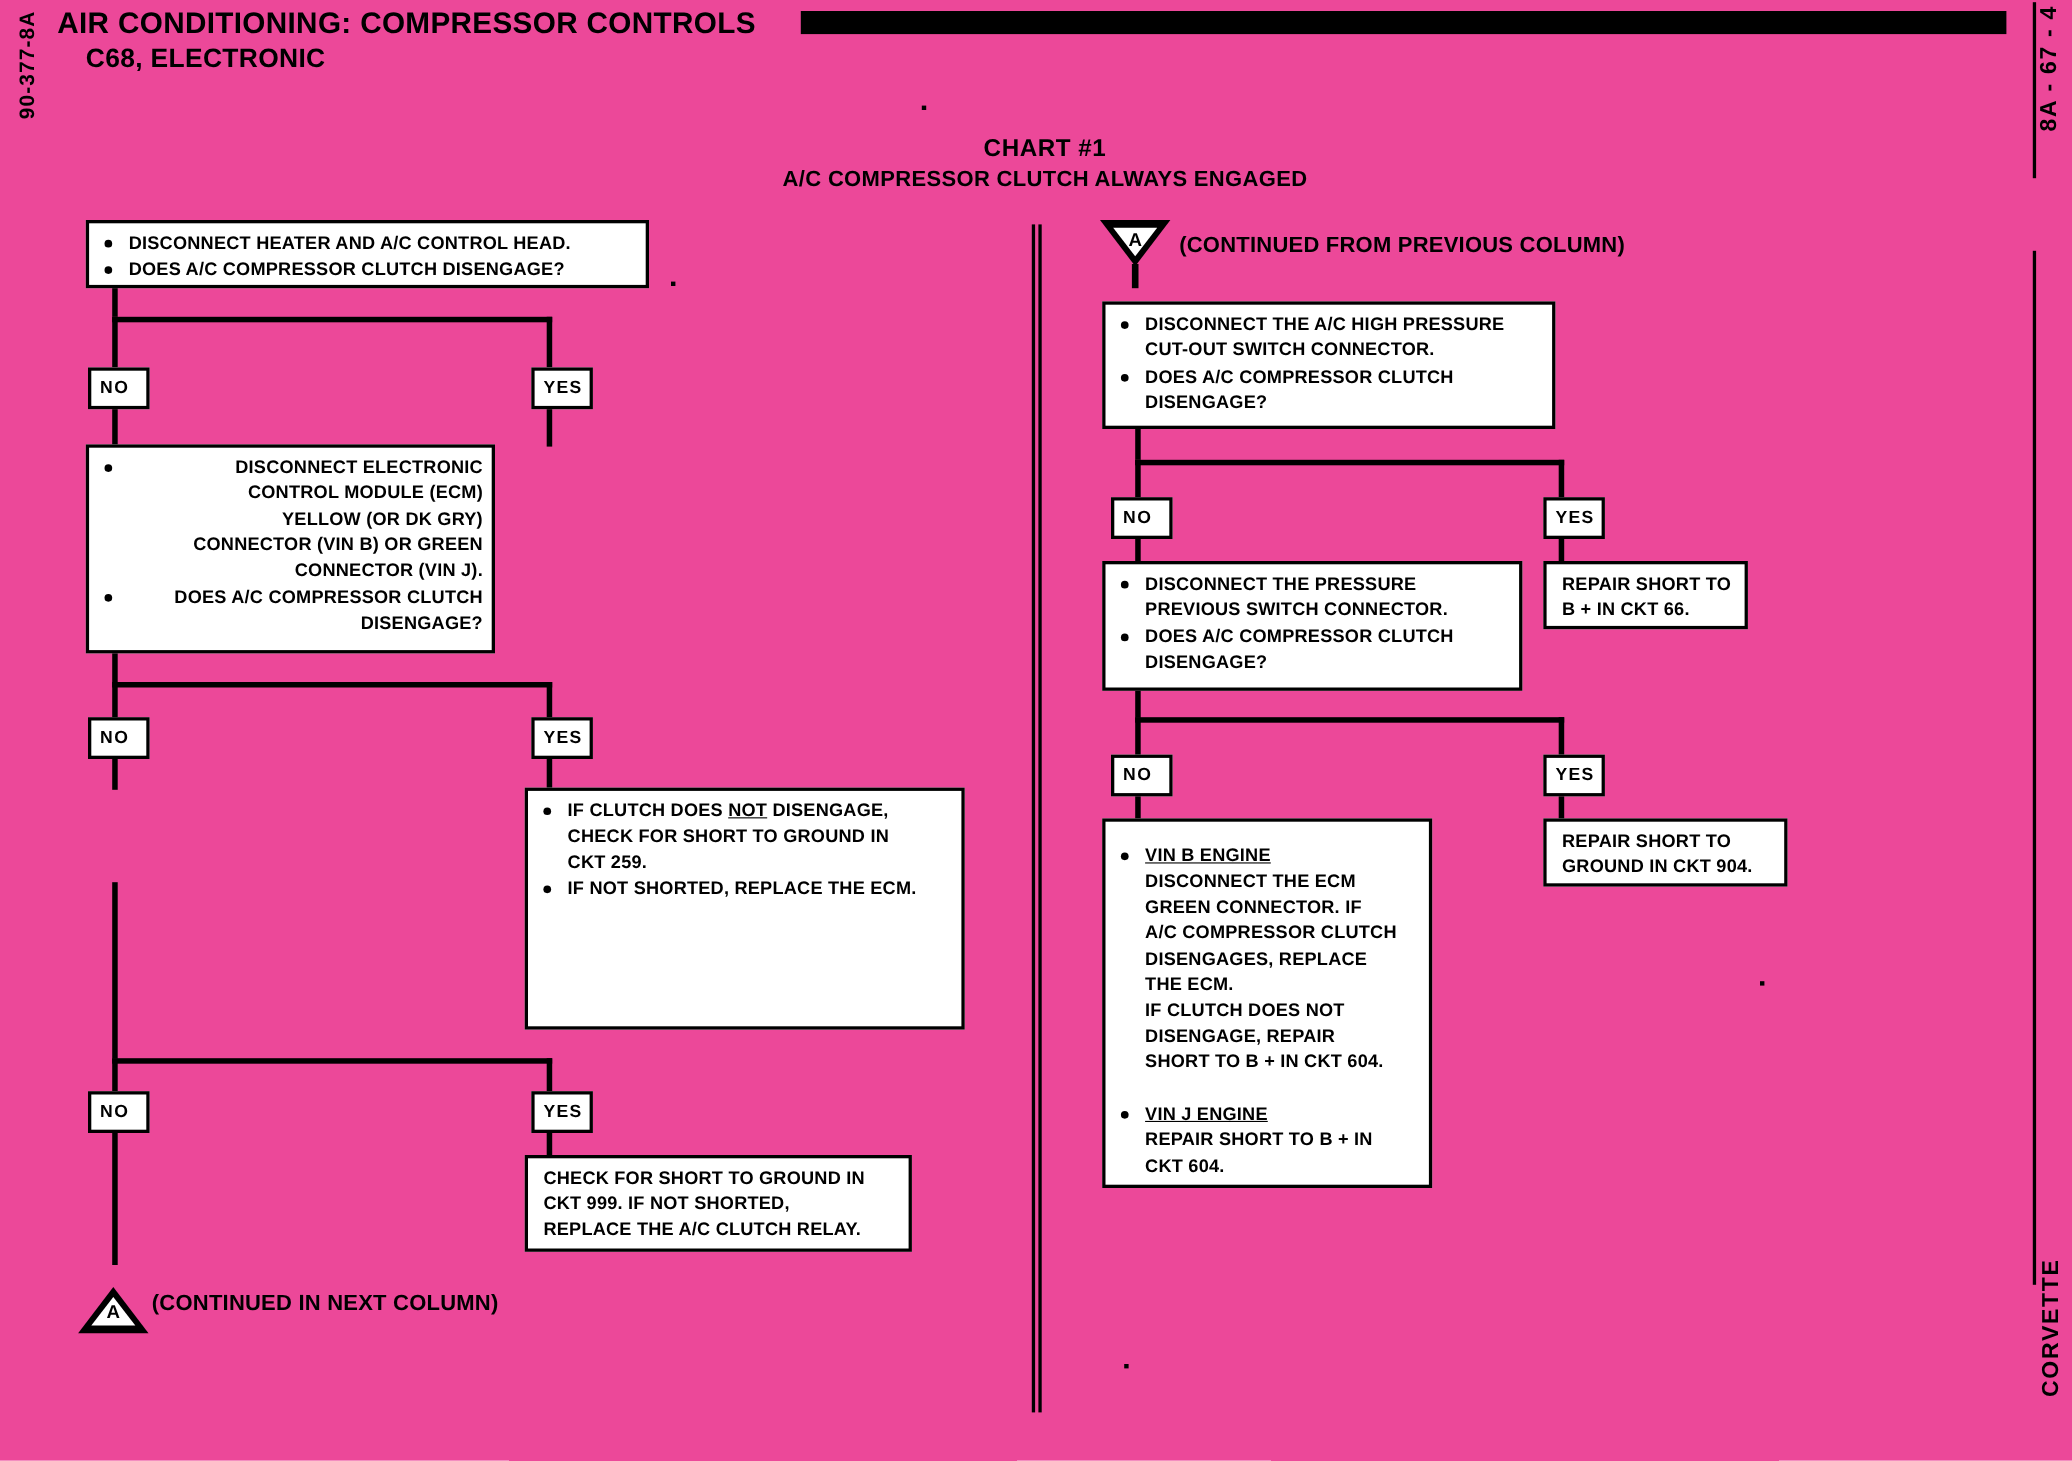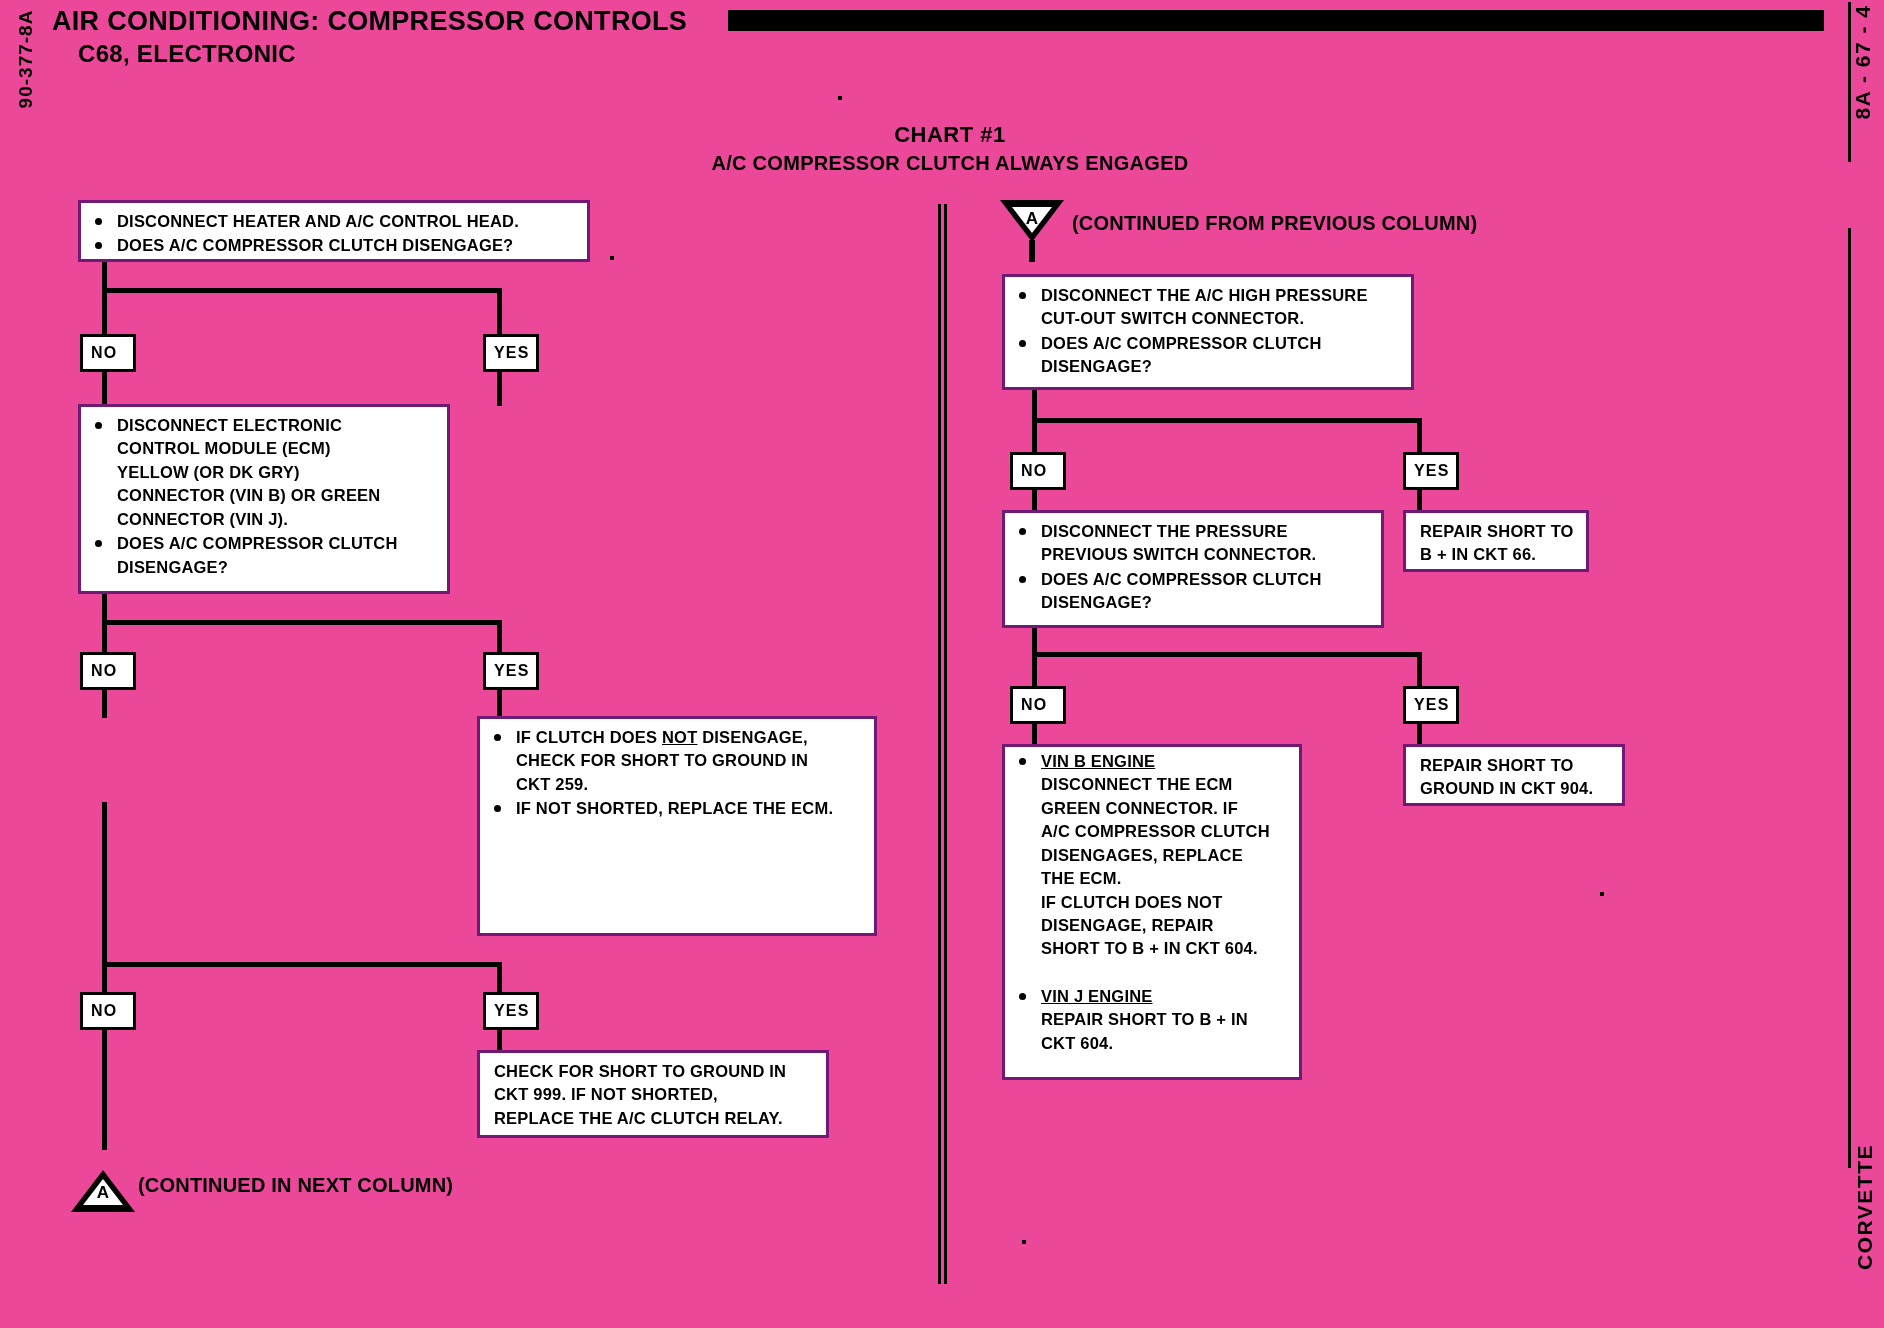--- a/index.html
+++ b/index.html
@@ -124,21 +124,21 @@
     width: 9px;
     height: 1080px;
     border-left: 3px solid #000;
     border-right: 3px solid #000;
     box-sizing: border-box;
   }
 
   
   .box {
     position: absolute;
-    border: 3px solid #701a75;
+    border: 3px solid #000000;
     background: #ffffff;
     box-sizing: border-box;
     padding: 7px 8px 7px 6px;
   }
   .box ul {
     margin: 0;
     padding: 0;
     list-style: none;
   }
   .box li {
@@ -287,21 +287,21 @@
   <div class="hline" style="left:102px; top:288px; width:400px;"></div>
   <div class="vline" style="left:102px; top:288px; height:46px;"></div>
   <div class="vline" style="left:497px; top:288px; height:46px;"></div>
 
   <div class="tag" style="left:80px; top:334px;">NO</div>
   <div class="tag" style="left:483px; top:334px;">YES</div>
 
   <div class="vline" style="left:102px; top:372px; height:34px;"></div>
   <div class="vline" style="left:497px; top:372px; height:34px;"></div>
 
-  <div class="box" style="left:78px; top:404px; width:372px; height:190px;">
+  <div class="box" style="left:78px; top:404px; width:372px; height:190px;text-align:right;">
     <ul>
       <li>DISCONNECT ELECTRONIC
 CONTROL MODULE (ECM)
 YELLOW (OR DK GRY)
 CONNECTOR (VIN B) OR GREEN
 CONNECTOR (VIN J).</li>
       <li>DOES A/C COMPRESSOR CLUTCH
 DISENGAGE?</li>
     </ul>
   </div>
@@ -402,21 +402,21 @@
   <div class="hline" style="left:1032px; top:652px; width:390px;"></div>
   <div class="vline" style="left:1032px; top:652px; height:38px;"></div>
   <div class="vline" style="left:1417px; top:652px; height:38px;"></div>
 
   <div class="tag" style="left:1010px; top:686px;">NO</div>
   <div class="tag" style="left:1403px; top:686px;">YES</div>
 
   <div class="vline" style="left:1032px; top:724px; height:22px;"></div>
   <div class="vline" style="left:1417px; top:724px; height:22px;"></div>
 
-  <div class="box" style="left:1002px; top:744px; width:300px; height:336px; padding-top:3px;">
+  <div class="box" style="left:1002px; top:744px; width:300px; height:336px; padding-top:20px;">
     <ul>
       <li><span class=""><span class="u">VIN B ENGINE</span>
 DISCONNECT THE ECM
 GREEN CONNECTOR. IF
 A/C COMPRESSOR CLUTCH
 DISENGAGES, REPLACE
 THE ECM.
 IF CLUTCH DOES NOT
 DISENGAGE, REPAIR
 SHORT TO B + IN CKT 604.</span></li>

